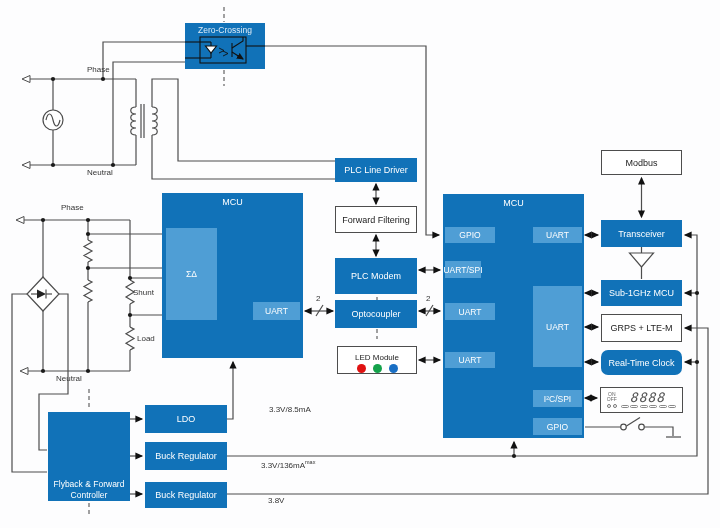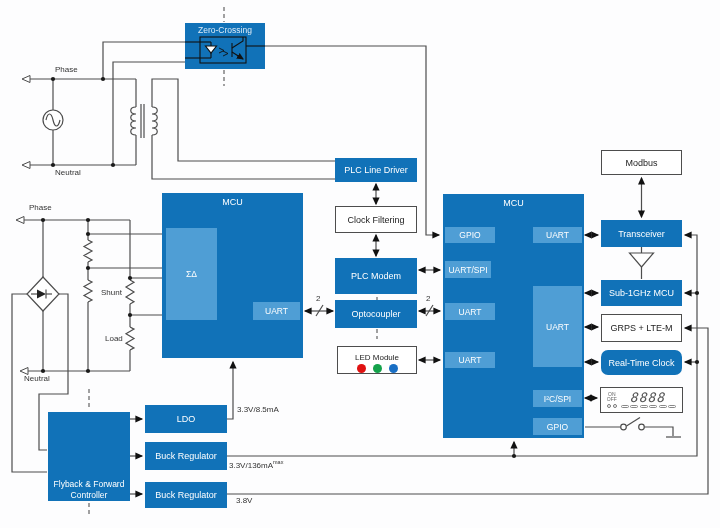--- a/index.html
+++ b/index.html
@@ -3,21 +3,21 @@
 <meta charset="utf-8">
 <style>
   html,body{margin:0;padding:0;}
   #stage{position:relative;width:720px;height:528px;background:#fdfdfe;font-family:"Liberation Sans",sans-serif;overflow:hidden;}
   #wires{position:absolute;left:0;top:0;z-index:1;}
   .box{position:absolute;z-index:2;display:flex;align-items:center;justify-content:center;text-align:center;box-sizing:border-box;}
   .blue{background:#1172b8;color:#fff;font-size:9px;}
   .white{background:#ffffff;border:1.2px solid #4d4d4d;color:#222;font-size:9px;}
   .subblk{position:absolute;background:#4f9ed5;color:#fff;font-size:8.5px;display:flex;align-items:center;justify-content:center;box-sizing:border-box;}
   .mcu-title{position:absolute;top:4px;left:0;right:0;text-align:center;font-size:9px;color:#fff;}
-  .lbl{position:absolute;z-index:2;font-size:8px;color:#333;white-space:nowrap;}
+  .lbl{position:absolute;z-index:2;font-size:8px;color:#333;white-space:nowrap;margin-left:32px;}
   .buslbl{position:absolute;z-index:3;font-size:8px;color:#333;}
   .led-dots{display:flex;gap:7px;justify-content:center;margin-top:2px;}
   .led-dot{width:9px;height:9px;border-radius:50%;}
   .disp{flex-direction:row;gap:4px;padding:2px 3px;}
   .disp-left{display:flex;flex-direction:column;align-items:center;}
   .onoff{font-size:5px;line-height:5px;color:#666;letter-spacing:0;}
   .ind-row{display:flex;gap:2px;margin-top:2px;}
   .ind{width:4px;height:4px;border:1px solid #777;border-radius:50%;box-sizing:border-box;}
   .disp-right{display:flex;flex-direction:column;align-items:center;}
   .digits{font-family:"DejaVu Sans Mono",monospace;font-style:italic;font-size:13px;line-height:12px;color:#555;letter-spacing:1px;transform:skewX(-6deg);}
@@ -188,21 +188,21 @@
       <path d="M47,29 L58,36" marker-end="url(#ah)"></path>
       <path d="M61,23 H80"></path>
     </g>
   </svg>
 </div>
 
 <div class="box blue" style="left:335px;top:158px;width:82px;height:24px;">
       <span>PLC Line Driver</span>
     </div>
 <div class="box white" style="left:335px;top:206px;width:82px;height:27px;">
-      <span>Clock Filtering</span>
+      <span>Forward Filtering</span>
     </div>
 <div class="box blue" style="left:335px;top:258px;width:82px;height:36px;">
       <span>PLC Modem</span>
     </div>
 <div class="box blue" style="left:335px;top:300px;width:82px;height:28px;">
       <span>Optocoupler</span>
     </div>
 <div class="box white col" style="left:337px;top:346px;width:80px;height:28px;">
   <span style="font-size:8px;">LED Module</span>
   <div class="led-dots">
@@ -220,21 +220,21 @@
   <div class="subblk" style="left:91px;top:109px;width:47px;height:18px;">
         <span>UART</span>
       </div>
 </div>
 
 <div class="box blue" style="left:443px;top:194px;width:141px;height:244px;">
   <div class="mcu-title">MCU</div>
   <div class="subblk" style="left:2px;top:33px;width:50px;height:16px;">
         <span>GPIO</span>
       </div>
-  <div class="subblk" style="left:2px;top:67px;width:46px;height:17px;">
+  <div class="subblk" style="left:2px;top:67px;width:36px;height:17px;">
         <span>UART/SPI</span>
       </div>
   <div class="subblk" style="left:2px;top:109px;width:50px;height:17px;">
         <span>UART</span>
       </div>
   <div class="subblk" style="left:2px;top:158px;width:50px;height:16px;">
         <span>UART</span>
       </div>
   <div class="subblk" style="left:90px;top:33px;width:49px;height:16px;">
         <span>UART</span>

